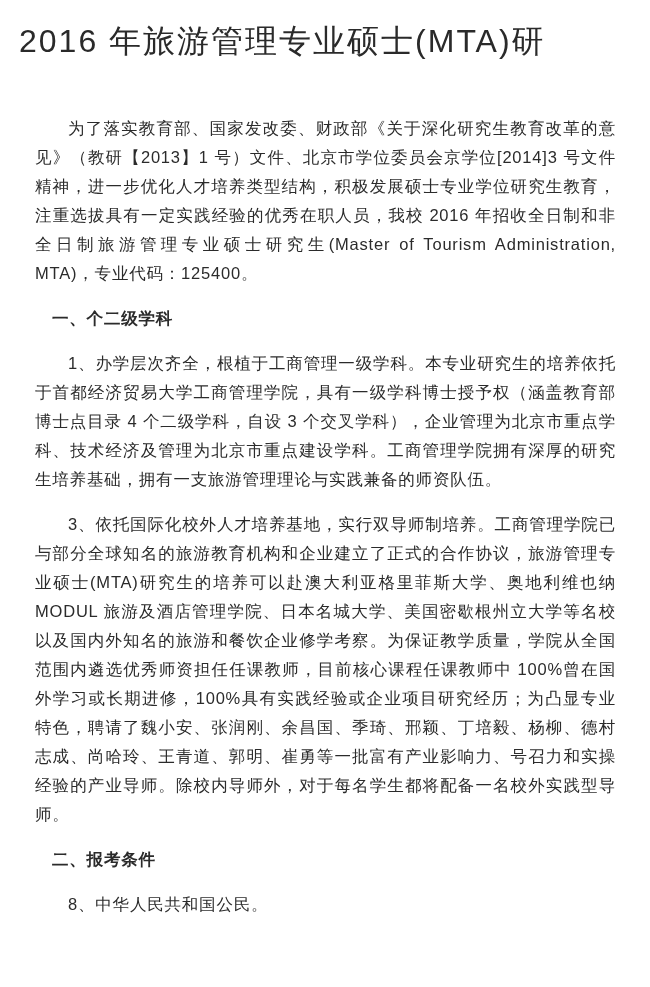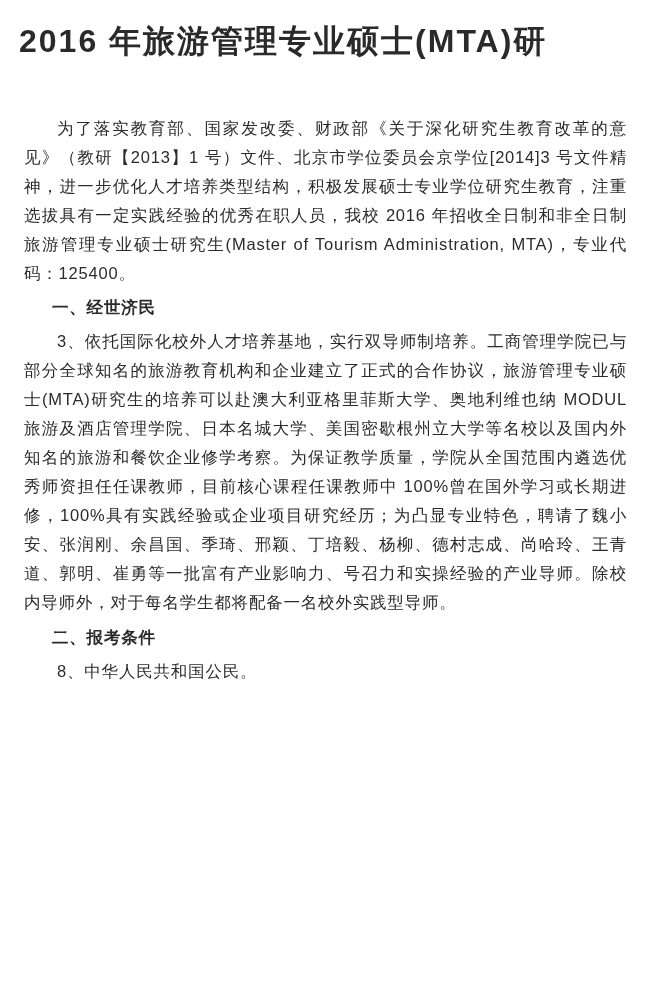--- a/index.html
+++ b/index.html
@@ -13,31 +13,31 @@
     box-sizing: border-box;
     padding: 18px 18px 0 19px;
     overflow: hidden;
     background: #ffffff;
     color: #2b2b2b;
     font-family: "Liberation Sans", sans-serif;
   }
   .doc-title {
     margin: 0 0 50px 0;
     font-size: 32px;
-    font-weight: 700;
+    font-weight: 400;
     line-height: 46px;
     letter-spacing: 2px;
     color: #2a2a2a;
   }
   .title-line {
     display: block;
     white-space: nowrap;
   }
   .body-para {
-    margin: 5px;
+    margin: 16px;
     font-size: 16.5px;
     line-height: 29px;
     letter-spacing: 0.8px;
     text-align: justify;
     text-indent: 2em;
     color: #2b2b2b;
   }
   .sec-heading {
     margin: 0;
     font-size: 16.5px;
@@ -56,22 +56,23 @@
 <body>
 
 <div class="page">
 
   <h1 class="doc-title">
     <span class="title-line">2016 年旅游管理专业硕士(MTA)研</span>
   </h1>
 
   <p class="body-para">为了落实教育部、国家发改委、财政部《关于深化研究生教育改革的意见》（教研【2013】1 号）文件、北京市学位委员会京学位[2014]3 号文件精神，进一步优化人才培养类型结构，积极发展硕士专业学位研究生教育，注重选拔具有一定实践经验的优秀在职人员，我校 2016 年招收全日制和非全日制旅游管理专业硕士研究生(Master of Tourism Administration, MTA)，专业代码：125400。</p>
 
-  <h2 class="sec-heading">一、经世济民</h2>
+  <h2 class="sec-heading">一、个二级学科</h2>
 
+  <p class="body-para">1、办学层次齐全，根植于工商管理一级学科。本专业研究生的培养依托于首都经济贸易大学工商管理学院，具有一级学科博士授予权（涵盖教育部博士点目录 4 个二级学科，自设 3 个交叉学科），企业管理为北京市重点学科、技术经济及管理为北京市重点建设学科。工商管理学院拥有深厚的研究生培养基础，拥有一支旅游管理理论与实践兼备的师资队伍。</p>
 
 
   <p class="body-para">3、依托国际化校外人才培养基地，实行双导师制培养。工商管理学院已与部分全球知名的旅游教育机构和企业建立了正式的合作协议，旅游管理专业硕士(MTA)研究生的培养可以赴澳大利亚格里菲斯大学、奥地利维也纳 MODUL 旅游及酒店管理学院、日本名城大学、美国密歇根州立大学等名校以及国内外知名的旅游和餐饮企业修学考察。为保证教学质量，学院从全国范围内遴选优秀师资担任任课教师，目前核心课程任课教师中 100%曾在国外学习或长期进修，100%具有实践经验或企业项目研究经历；为凸显专业特色，聘请了魏小安、张润刚、余昌国、季琦、邢颖、丁培毅、杨柳、德村志成、尚哈玲、王青道、郭明、崔勇等一批富有产业影响力、号召力和实操经验的产业导师。除校内导师外，对于每名学生都将配备一名校外实践型导师。</p>
 
   <h2 class="sec-heading sec-heading-2">二、报考条件</h2>
 
   <p class="body-para">8、中华人民共和国公民。</p>
 
 </div>
 

